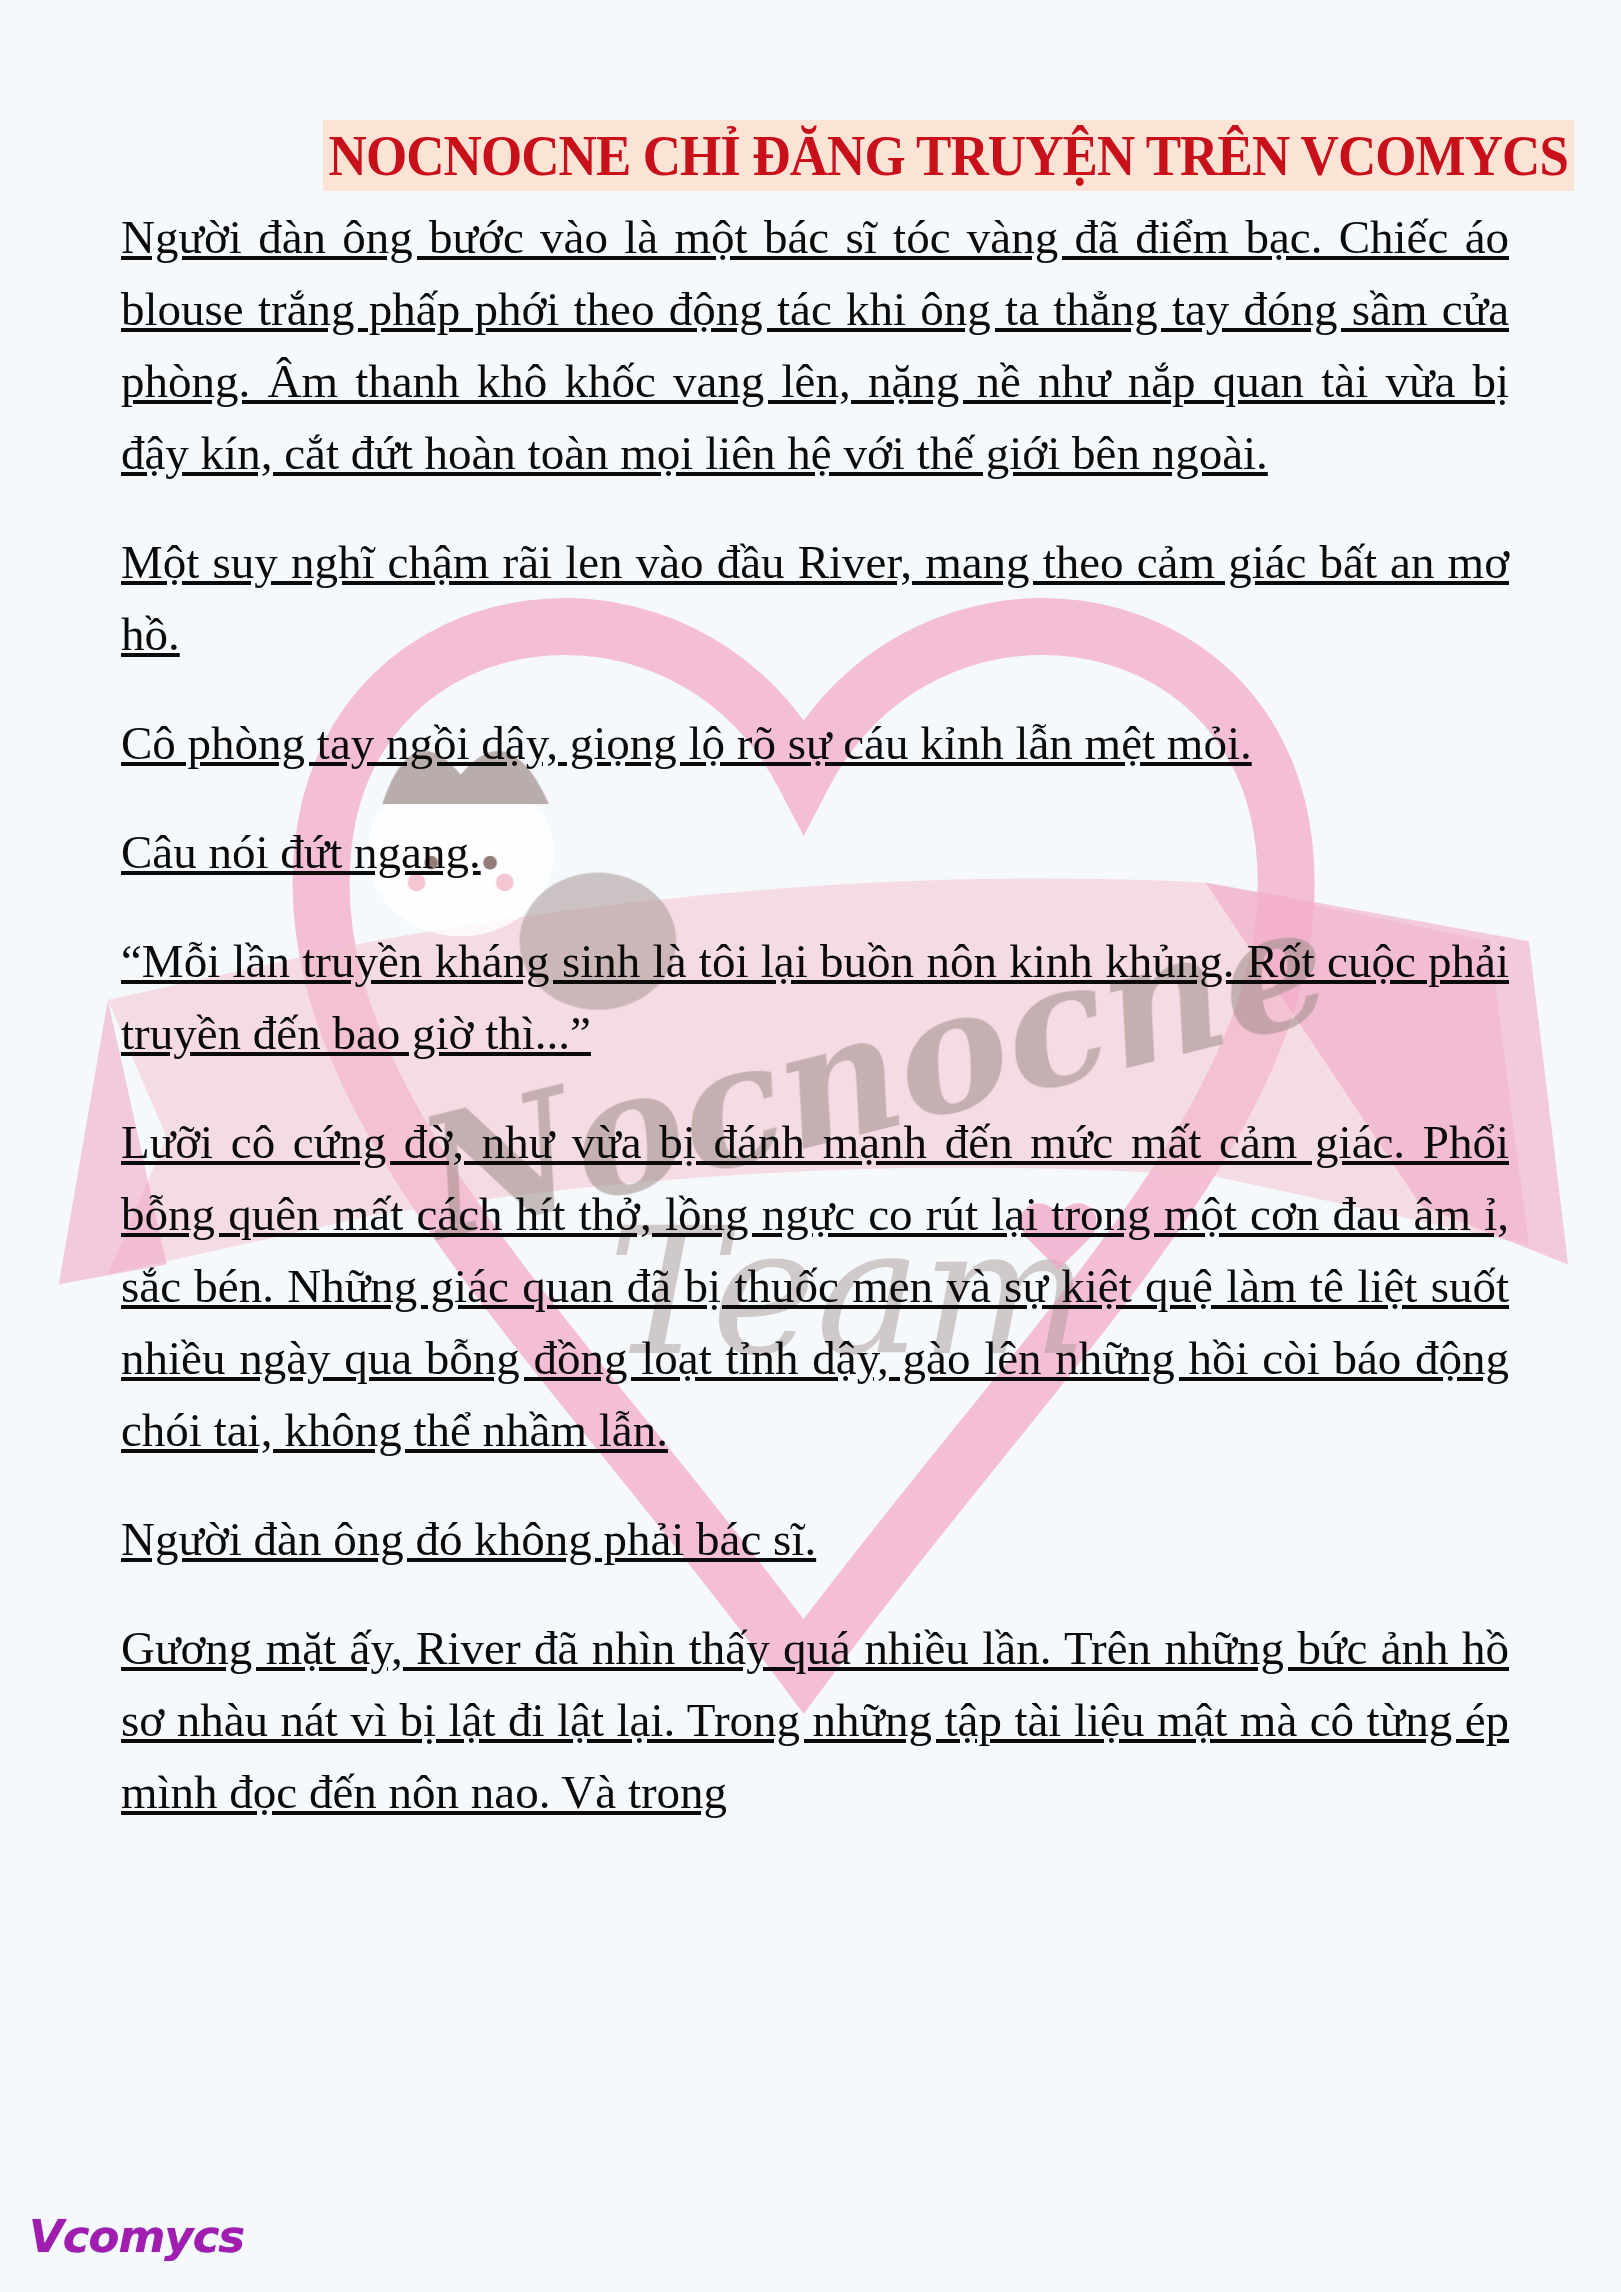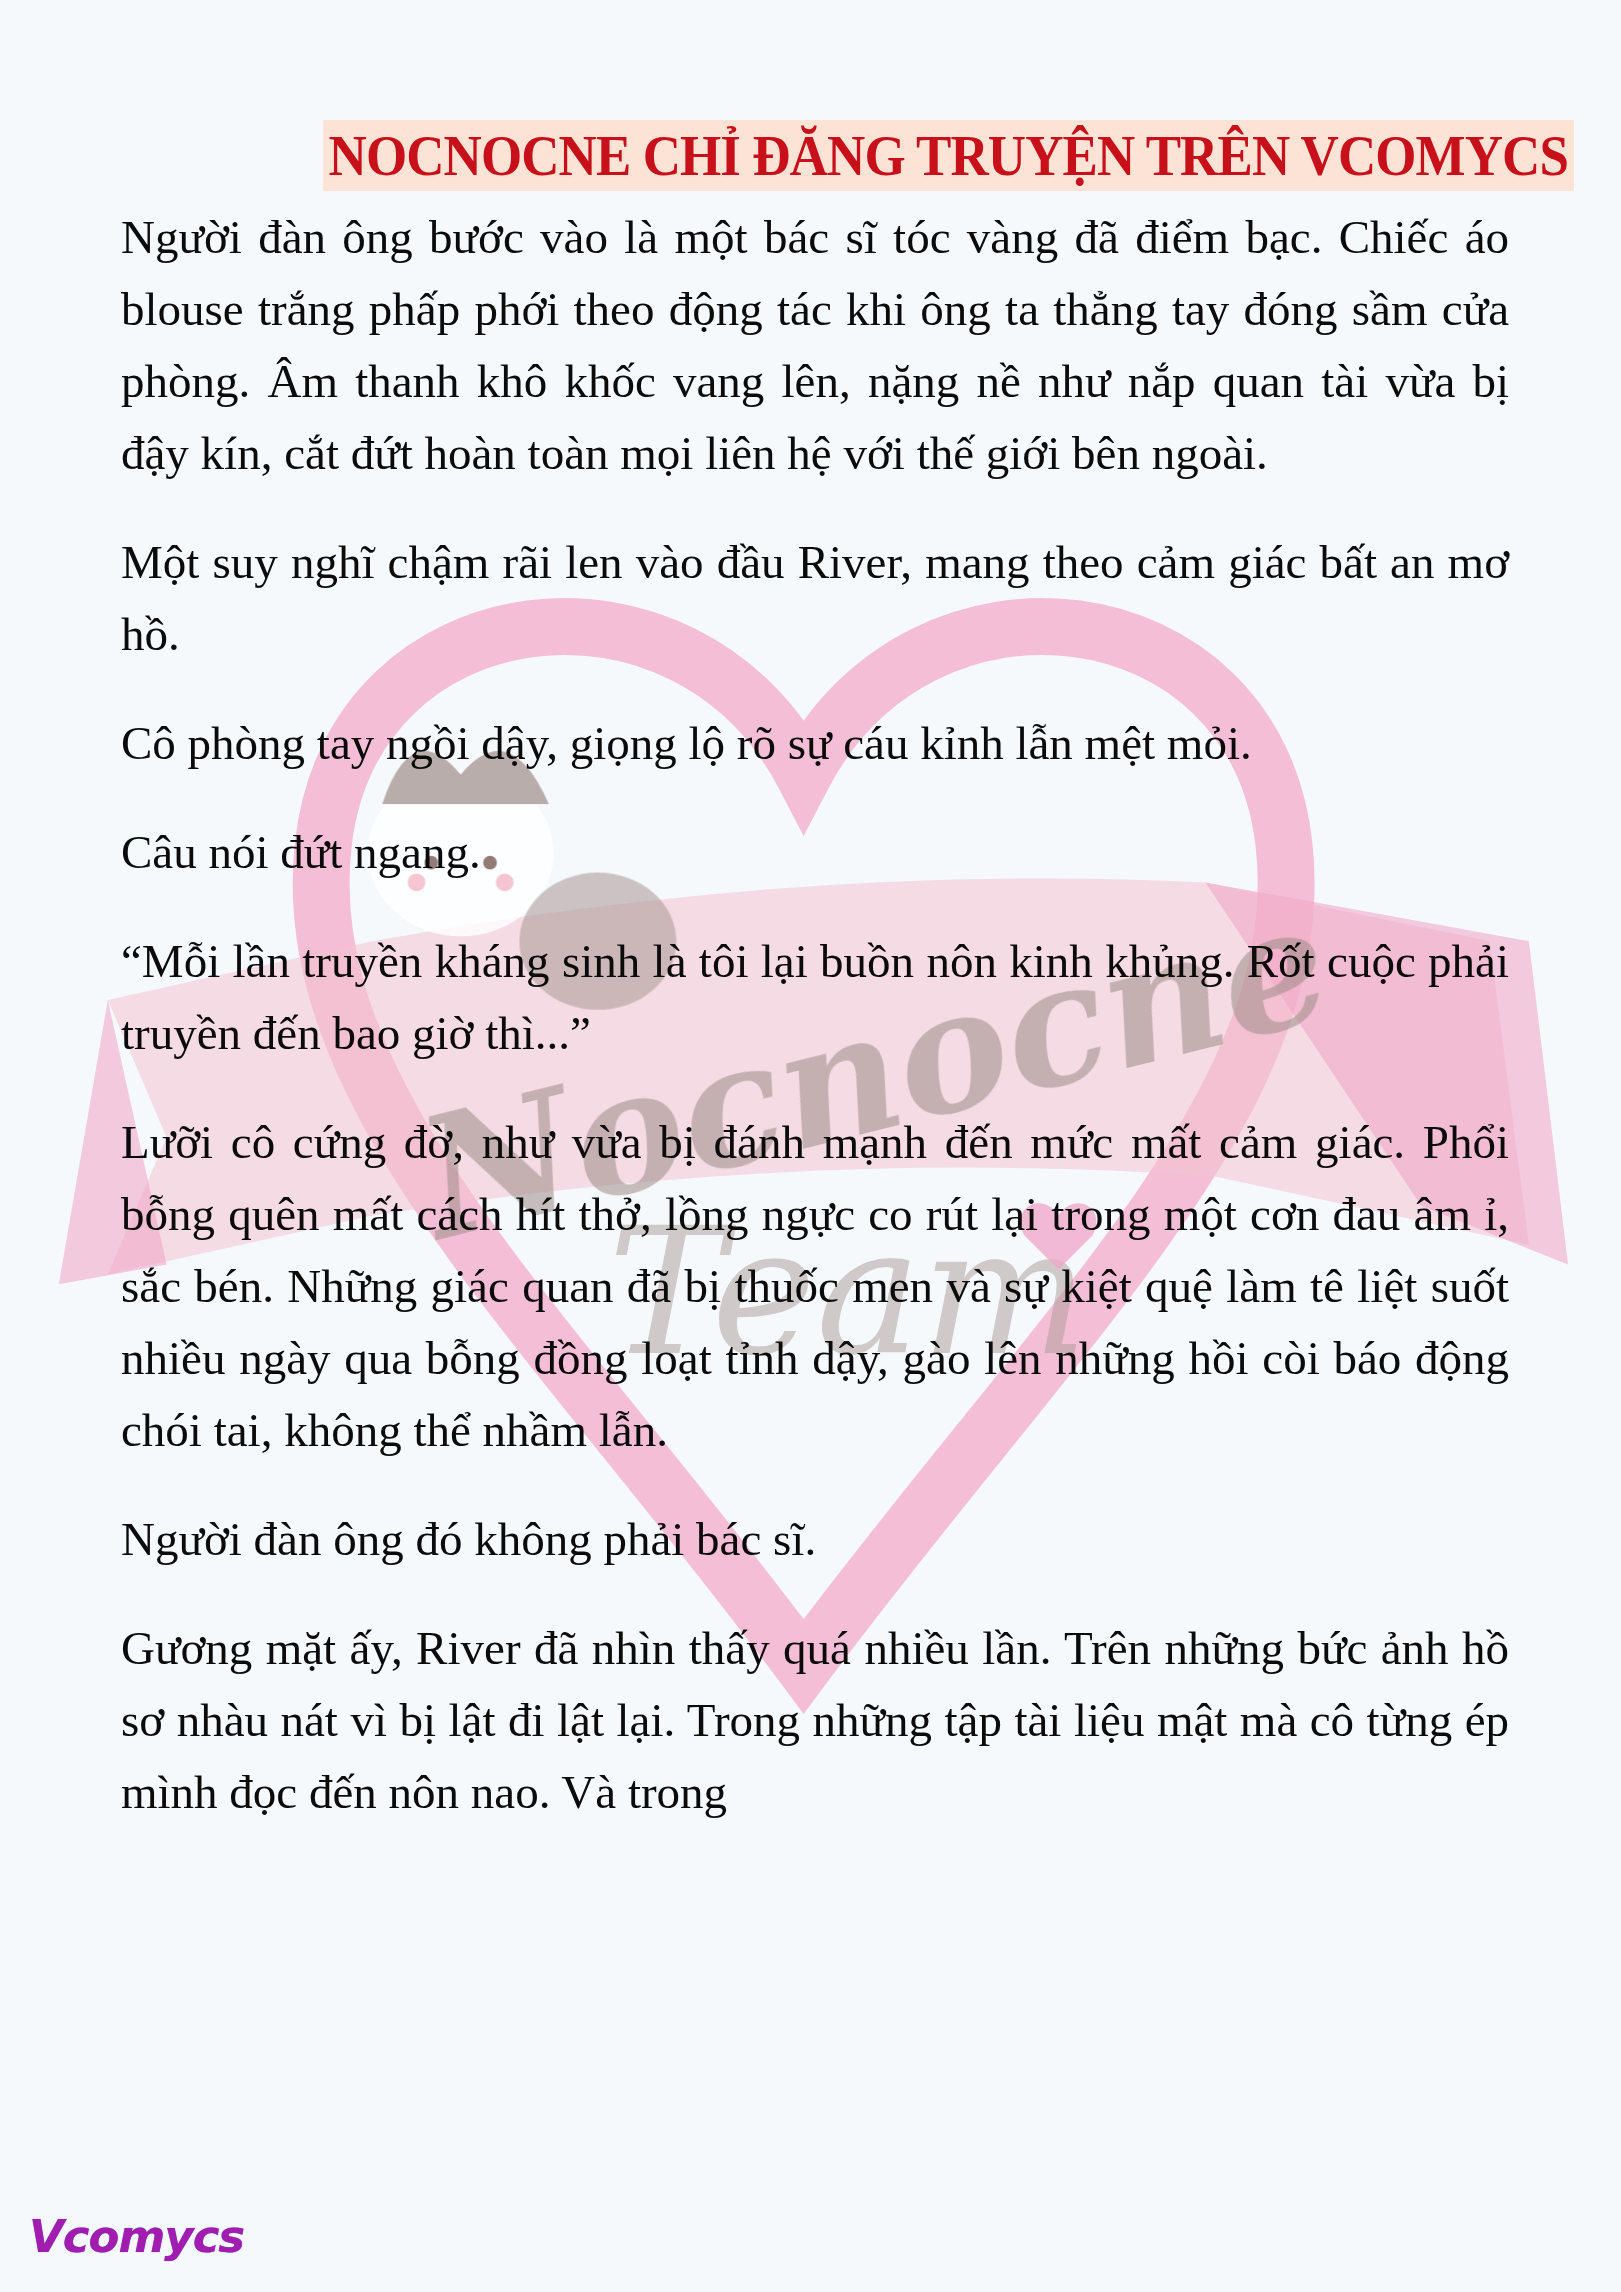--- a/index.html
+++ b/index.html
@@ -27,21 +27,21 @@
     letter-spacing: -1px;
     transform: scaleX(0.93);
   }
   .body-text {
     position: absolute; left: 121px; top: 201px; width: 1388px;
     color: #0b0b0b;
     font-size: 47px;
     line-height: 72px;
     text-align: justify;
   }
-  .para { margin: 0 0 37px 0; }
+  .para { margin: 0 0 37px 0; text-decoration: underline; }
   .para.italic { font-style: italic; font-weight: bold; }
   .footer-logo {
     position: absolute; left: 29px; top: 2210px;
     font-family: "DejaVu Sans", sans-serif;
     font-style: italic; font-weight: bold;
     font-size: 45px; letter-spacing: -1px;
     color: #a21caf;
     text-shadow: 0 0 1px #5b6fc0;
   }
 </style>

